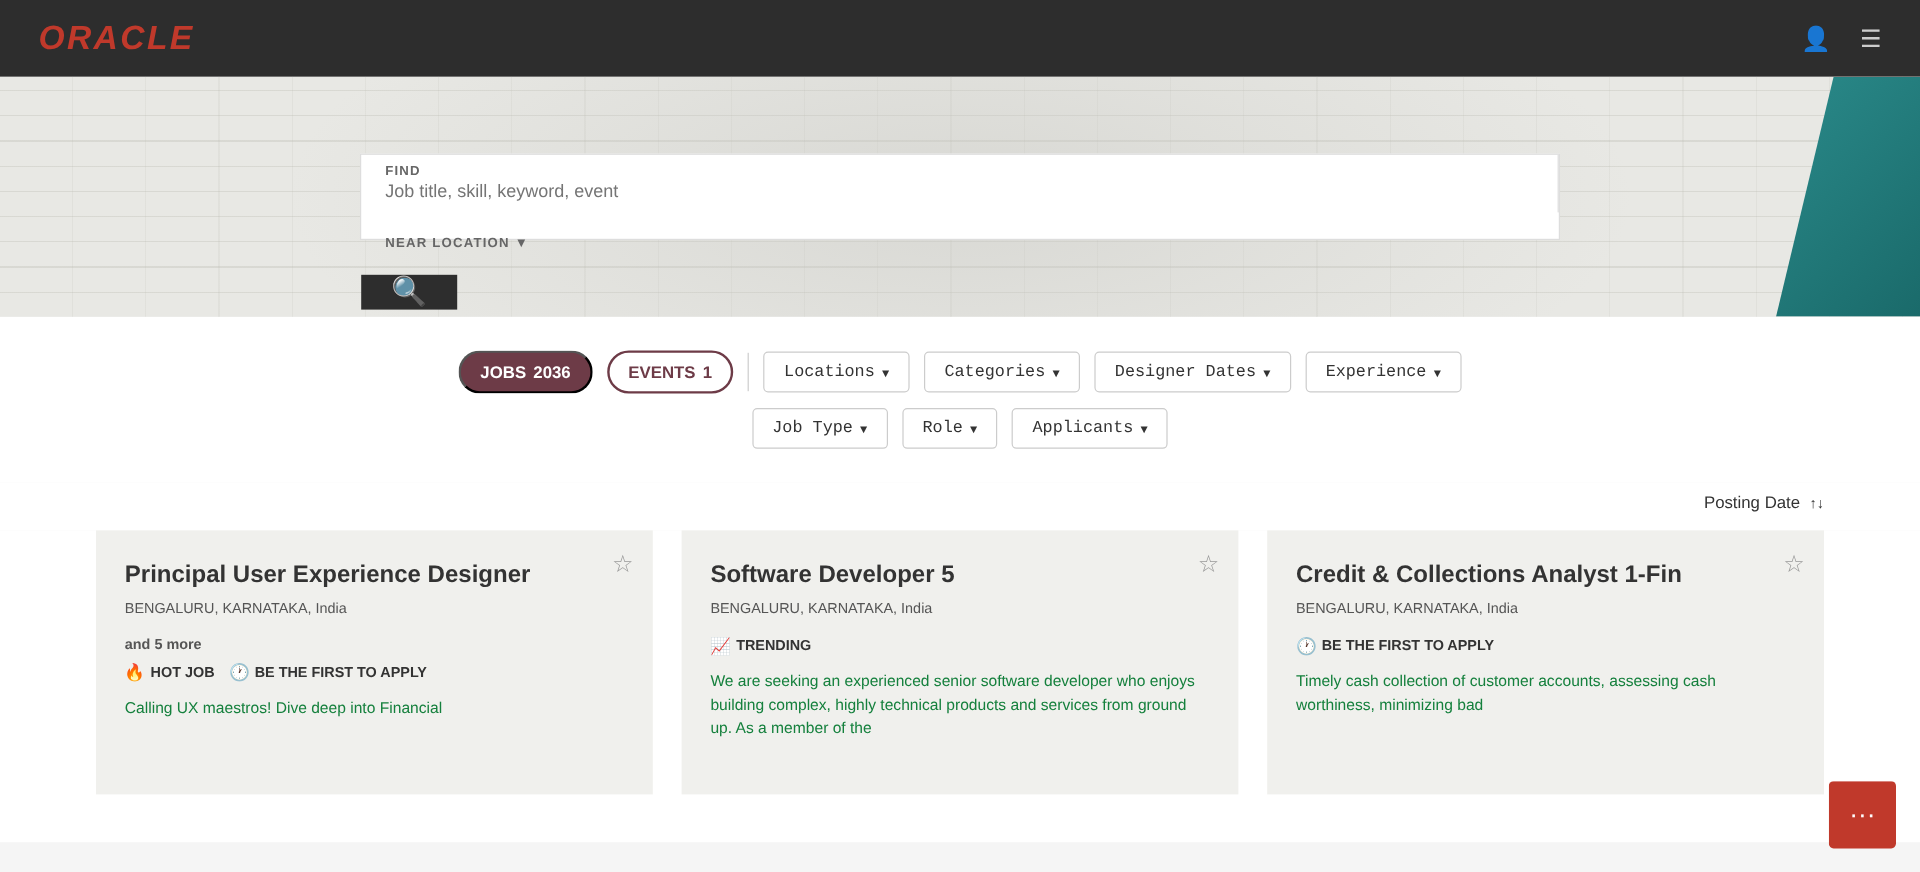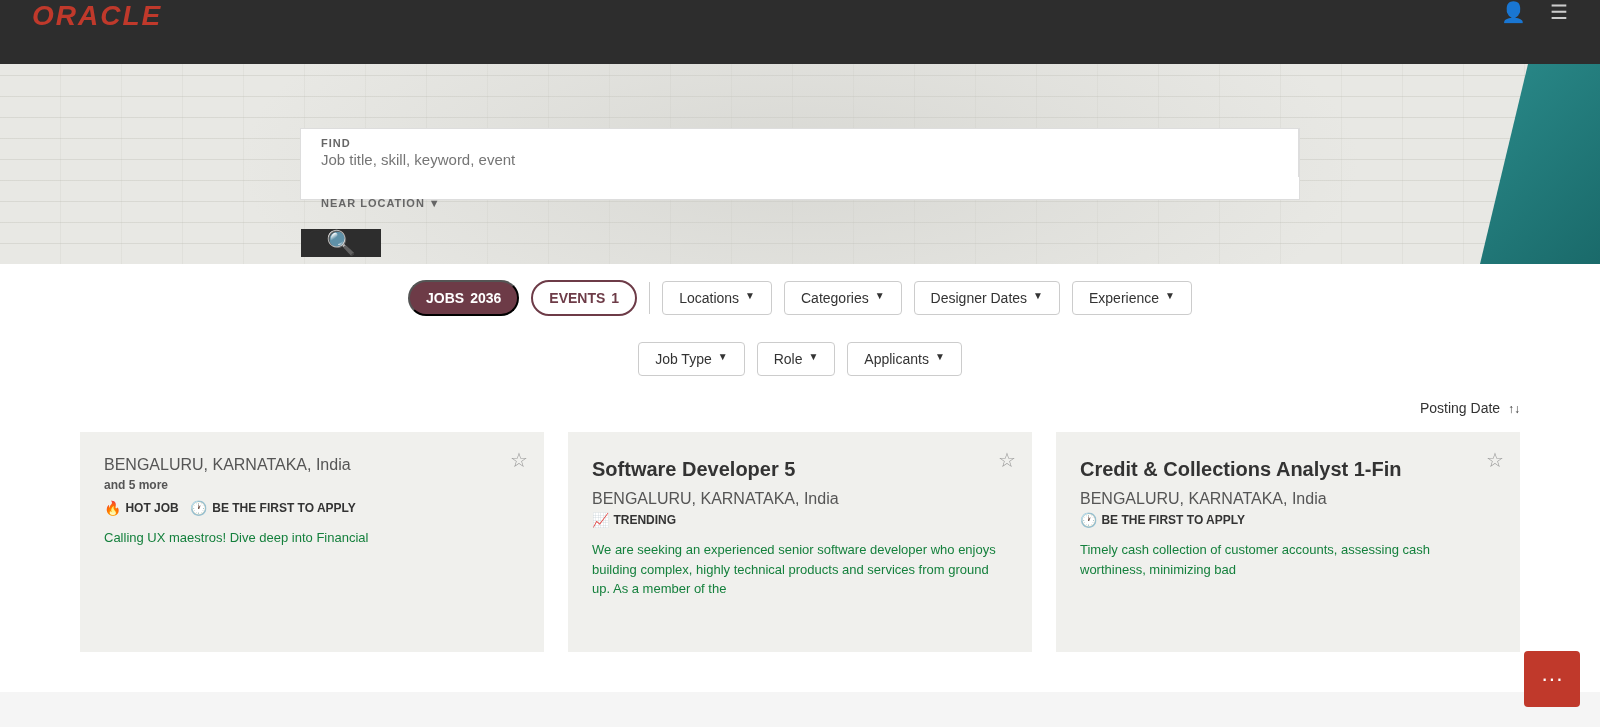--- a/index.html
+++ b/index.html
@@ -3,21 +3,21 @@
   <meta charset="utf-8">
   <style>
     * { margin: 0; padding: 0; box-sizing: border-box; }
     body { font-family: Arial, sans-serif; background: #f5f5f5; width: 1600px; }
 
     
     .header {
       background: #2d2d2d;
       height: 64px;
       display: flex;
-      align-items: flex-start;
+      align-items: center;
       justify-content: space-between;
       padding: 0 32px;
     }
     .oracle-logo {
       font-size: 28px;
       font-weight: bold;
       color: #c0392b;
       letter-spacing: 2px;
       font-style: italic;
     }
@@ -131,25 +131,25 @@
       border: none;
     }
     .search-btn .magnifier {
       color: white;
       font-size: 24px;
     }
 
     
     .filter-section {
       background: white;
-      padding: 16px 0;
+      padding: 28px 0;
       display: flex;
       flex-direction: column;
       align-items: center;
-      gap: 26px;
+      gap: 12px;
     }
     .filter-row {
       display: flex;
       align-items: center;
       gap: 12px;
     }
     .jobs-badge {
       background: #6d3b47;
       color: white;
       border-radius: 20px;
@@ -180,23 +180,24 @@
       background: #ccc;
     }
     .filter-btn {
       border: 1px solid #ccc;
       background: white;
       padding: 8px 16px;
       border-radius: 4px;
       font-size: 14px;
       cursor: pointer;
       display: flex;
-      align-items: flex-start;
+      align-items: flex-end;
       gap: 6px;
       color: #333;
+      font-family: Liberation Mono, monospace;
     }
     .filter-btn .chevron {
       font-size: 10px;
     }
 
     
     .sort-bar {
       background: white;
       padding: 8px 80px 16px;
       display: flex;
@@ -239,23 +240,23 @@
     }
     .job-title {
       font-size: 20px;
       font-weight: bold;
       color: #333;
       margin-bottom: 8px;
       padding-right: 32px;
       line-height: 1.3;
     }
     .job-location {
-      font-size: 16px;
+      font-size: 12px;
       color: #555;
-      margin-bottom: 4px;
+      margin-bottom: 16px;
     }
     .job-extra-locations {
       font-size: 12px;
       color: #555;
       font-weight: bold;
       margin-bottom: 8px;
     }
     .job-badges {
       display: flex;
       align-items: center;
@@ -402,20 +403,21 @@
     <span>Posting Date</span>
     <span class="sort-arrows">↑↓</span>
   </span>
 </div>
 
 <div class="cards-section">
   <div class="cards-grid">
 
     <div class="job-card">
       <button class="star-btn">☆</button>
+      <div class="job-title">Principal User Experience Designer</div>
       <div class="job-location">BENGALURU, KARNATAKA, India</div>
       <div class="job-extra-locations">and 5 more</div>
       <div class="job-badges">
         <span class="badge-hot">
           <span class="fire-icon">🔥</span>
           <span>HOT JOB</span>
         </span>
         <span class="badge-first">
           <span class="clock-icon">🕐</span>
           <span>BE THE FIRST TO APPLY</span>

